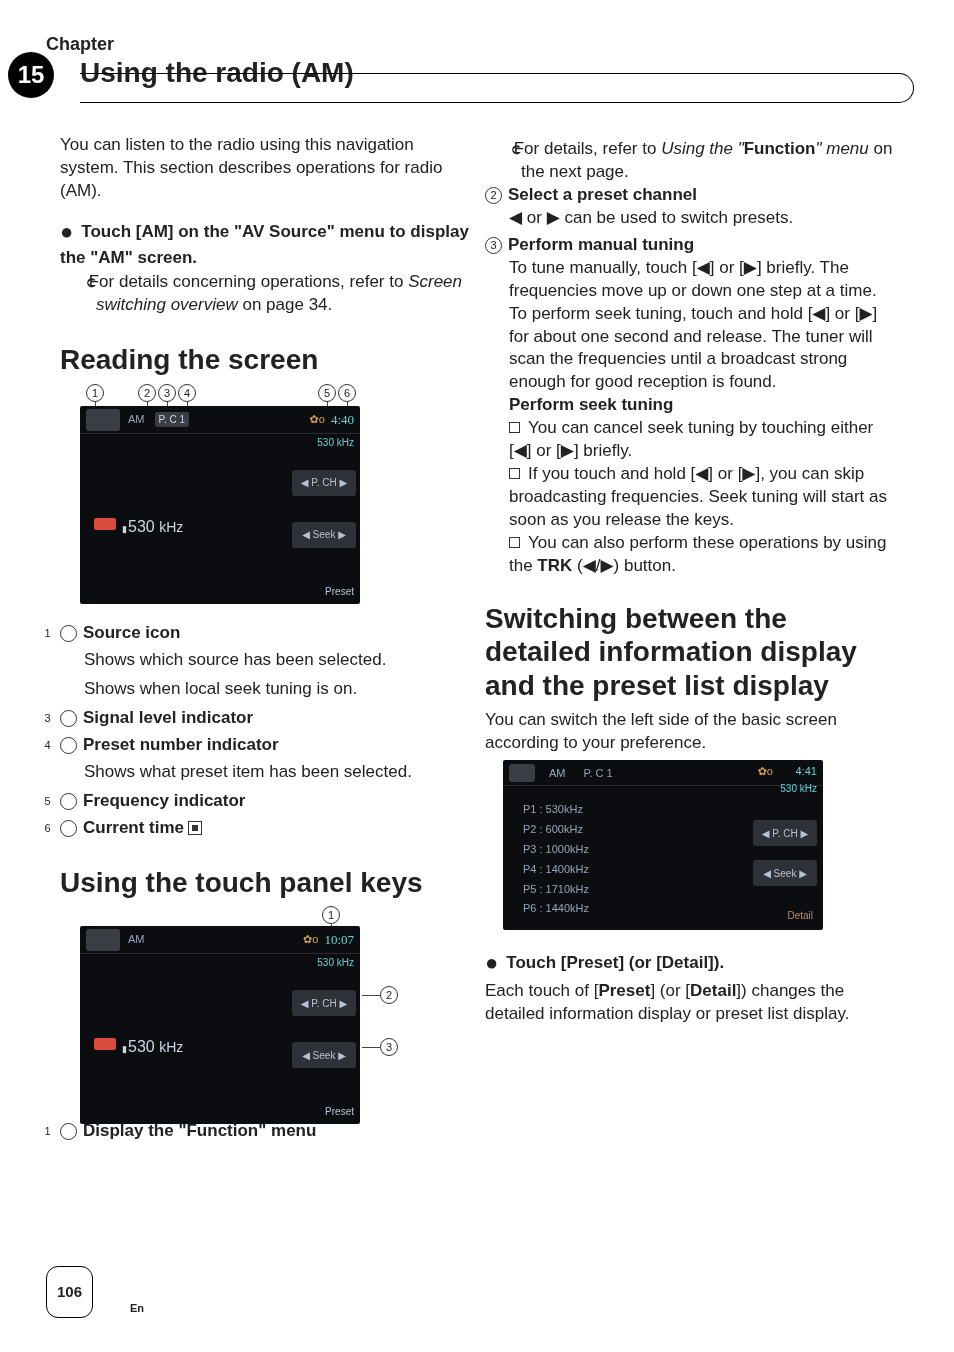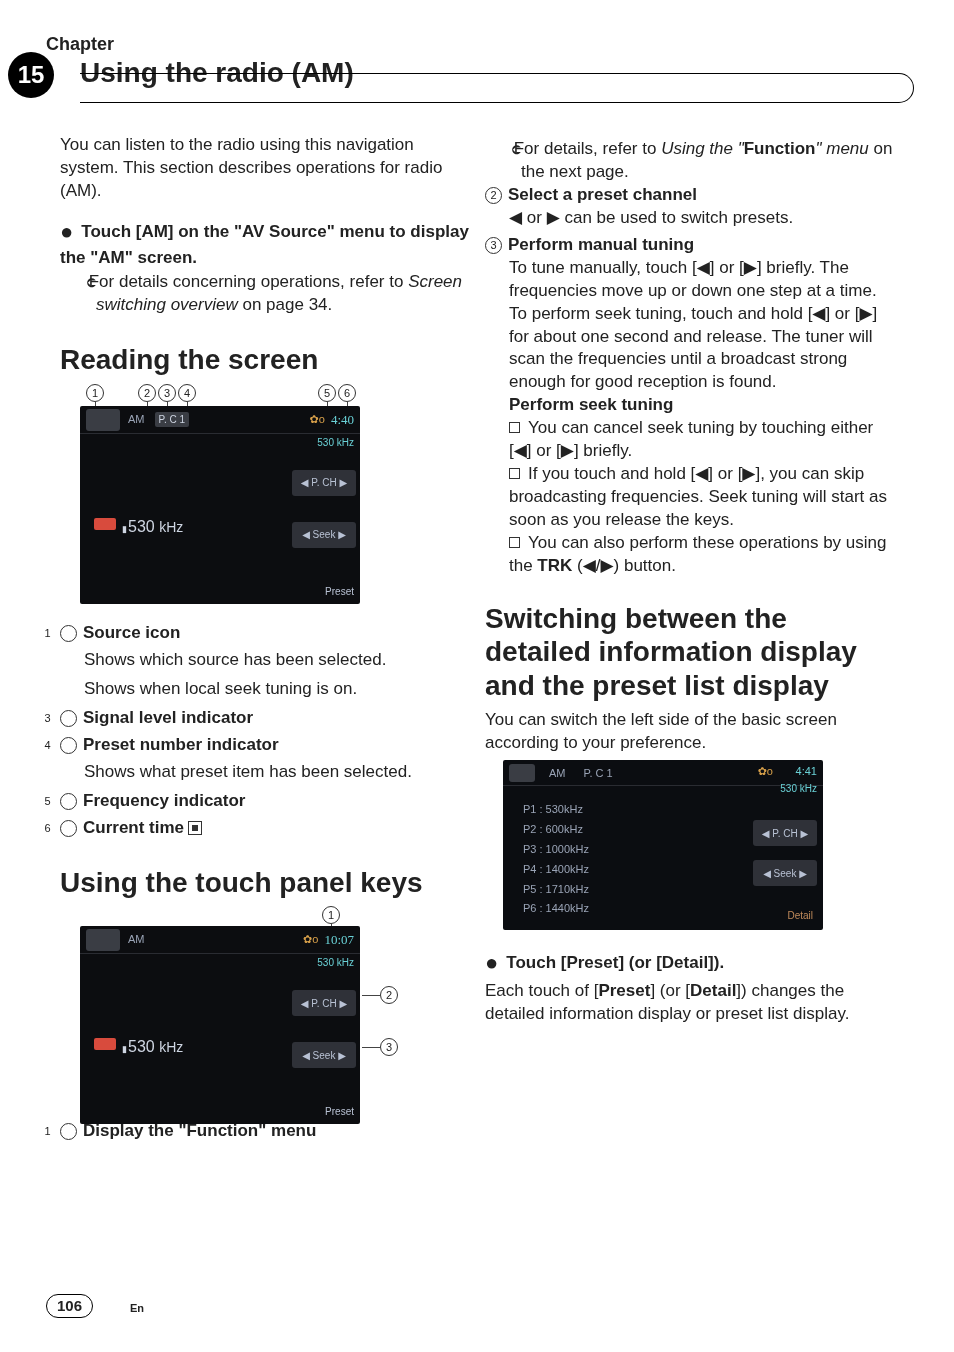--- a/index.html
+++ b/index.html
@@ -78,21 +78,21 @@
   .preset-shot .freq-top { color:#6ad1d6; position:absolute; top:4px; right:6px; font-size:11px;}
   .preset-shot .freq-sub { color:#6ad1d6; position:absolute; top:22px; right:6px; font-size:10px;}
   .preset-shot .btn { position:absolute; right:6px; width:64px; height:26px; background:#2f3138; color:#b9c2d4; font-size:10px; display:flex; align-items:center; justify-content:center; border-radius:3px;}
   .preset-shot .btn.pch { top:60px;}
   .preset-shot .btn.seek { top:100px;}
   .preset-shot .detail { position:absolute; right:10px; bottom:8px; color:#c08a5b; font-size:10px;}
 
   .page-num {
     position:absolute; bottom:34px; left:46px;
     border:1.5px solid #000; border-radius:12px;
-    padding:1px 10px; font-weight:bold; font-size:15px;
+    padding:15px 10px; font-weight:bold; font-size:15px;
   }
   .page-lang { position:absolute; bottom:36px; left:110px; font-size:11px; font-weight:bold;padding-left:20px; }
 
   b { font-weight:700; }
 </style>
 </head>
 <body>
 
 <div class="chapter-label">Chapter</div>
 <div class="chapter-badge">15</div>

